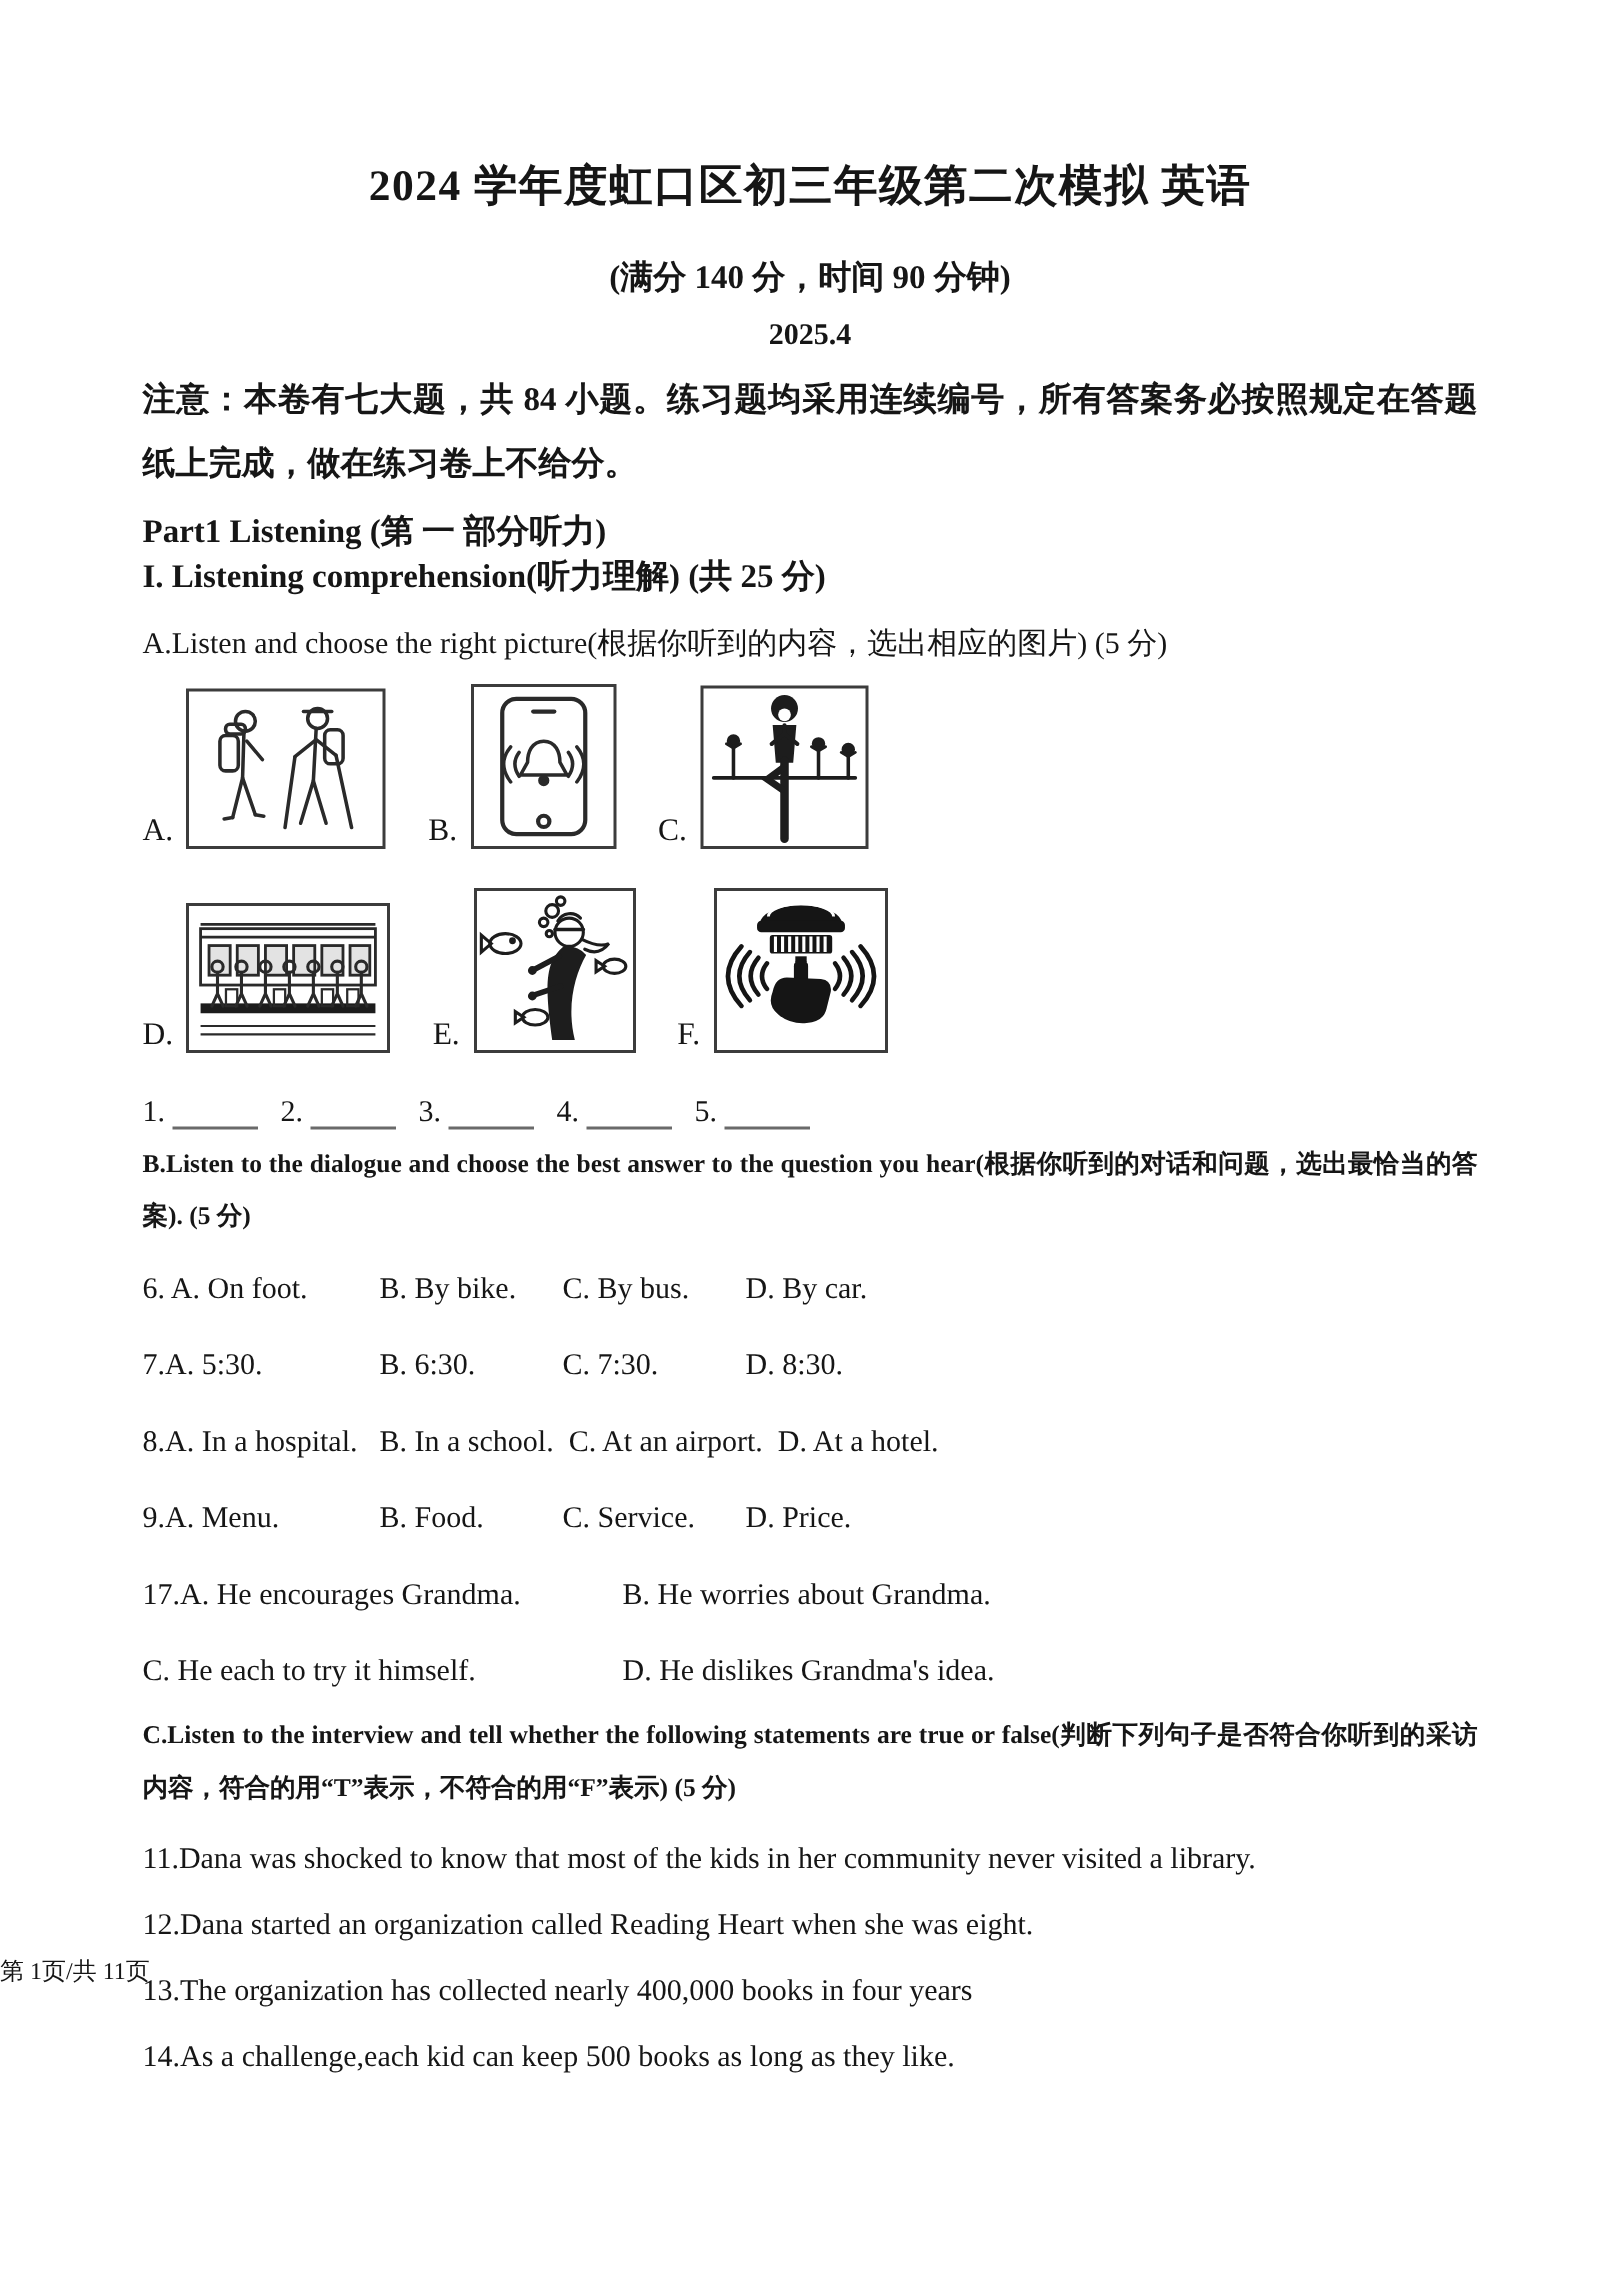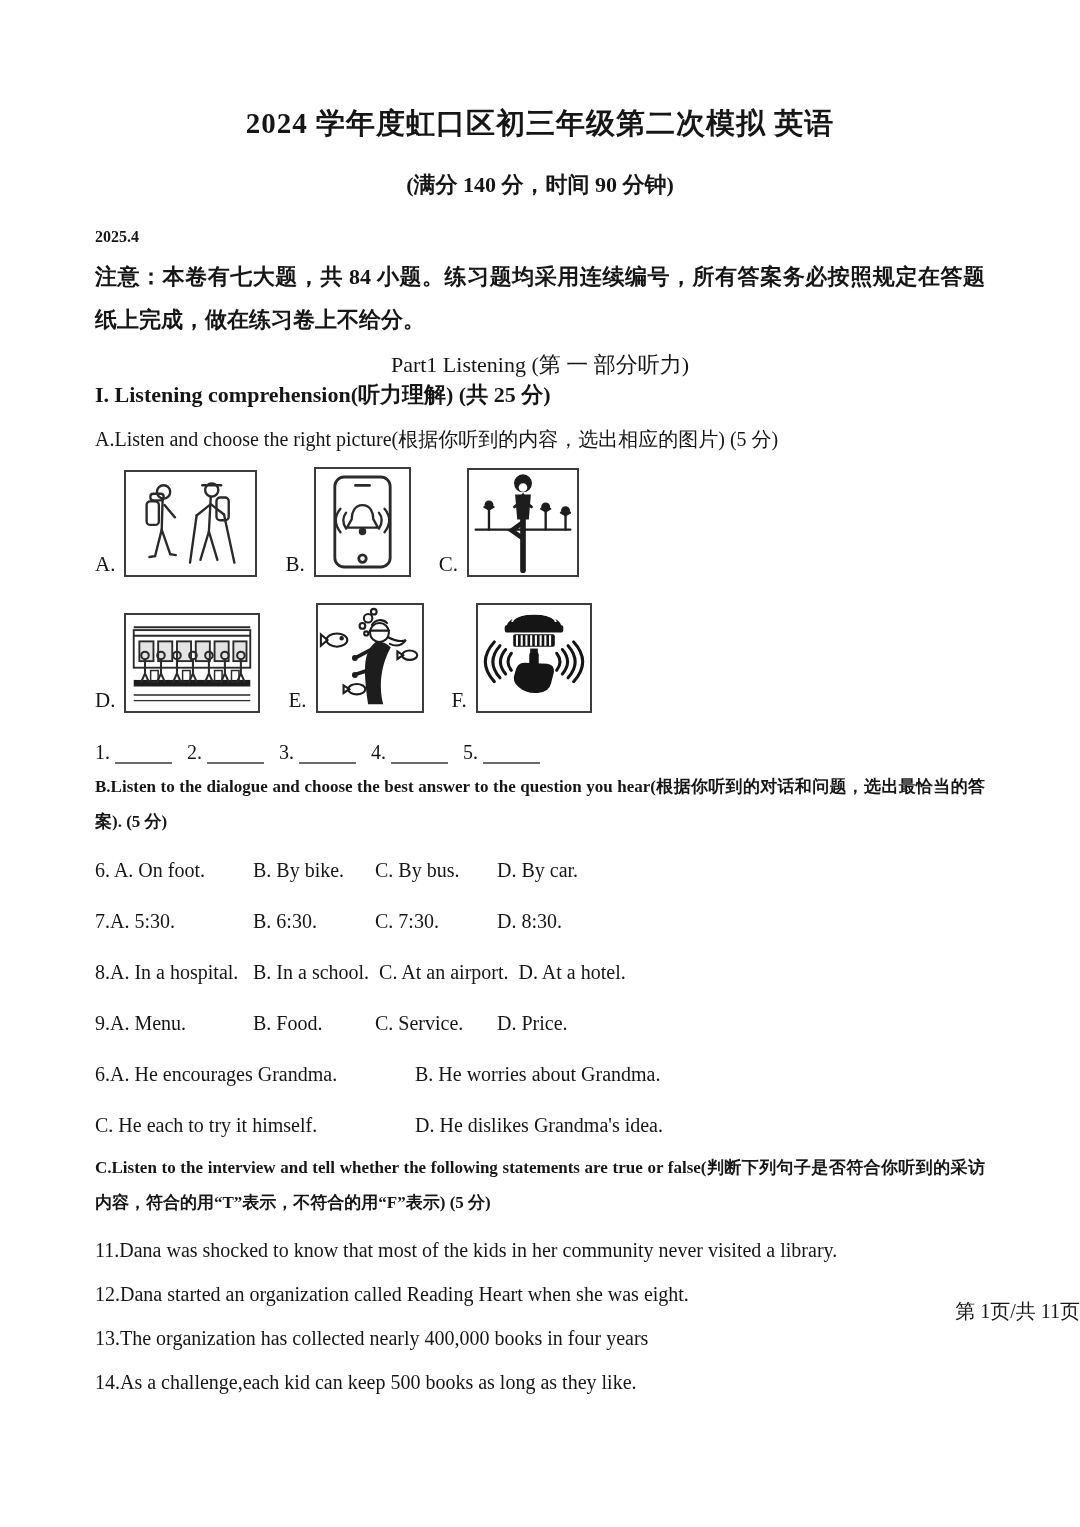--- a/index.html
+++ b/index.html
@@ -7,24 +7,24 @@
   body {
     width:1080px; height:1527px;
     color:#161616;
     font-family:"Liberation Serif","DejaVu Serif",serif;
     position:relative; overflow:hidden;
   }
   .page { width:1080px; height:1425px; padding:104px 95px 0 95px; position:relative;border-radius:25px; }
 
   .title    { text-align:center; font-size:29px; font-weight:bold; letter-spacing:1px; }
   .subtitle { text-align:center; font-size:22px; font-weight:bold; margin-top:26px; }
-  .date     { text-align:left;  font-size:16px; font-weight:bold; margin-top:28px; }
+  .date     { text-align:center;  font-size:20px; font-weight:bold; margin-top:12px; }
   .notice   { font-size:22px; font-weight:bold; margin-top:10px; line-height:1.95; text-align:justify; }
 
-  .part-heading { text-align:center; font-size:22px; font-weight:normal; margin-top:8px; }
+  .part-heading { font-size:22px; font-weight:bold; margin-top:8px; }
   .sec-heading  { font-size:22px; font-weight:bold; margin-top:0; }
   .instruction  { font-size:20px; margin-top:16px; }
   .instruction-bold { font-size:17px; font-weight:bold; line-height:2.05; text-align:justify; margin-top:6px; }
 
   .pic-row { display:flex; align-items:flex-end; margin-top:14px; }
   .pic-row.second { margin-top:26px; }
   .pic-label { font-size:21px; line-height:1; margin:0 9px 2px 0; }
   .pic-box { border:2px solid #3c3c3c; background:#fff; margin-right:28px; display:flex; align-items:center; justify-content:center; }
   .pic-a { width:133px; height:107px; }
   .pic-b { width:97px;  height:110px; }
@@ -40,21 +40,21 @@
   .q-row { display:flex; font-size:20px; margin-top:11px; line-height:2.0; }
   .q-row span { margin-right:10px; white-space:nowrap; }
   .q-row span:nth-child(1){ min-width:148px; }
   .q-row span:nth-child(2){ min-width:112px; }
   .q-row span:nth-child(3){ min-width:112px; }
   .q-row.wide span:nth-child(1){ min-width:310px; }
   .q-row.wide span:nth-child(2){ min-width:0; }
 
   .statement { font-size:20px; margin-top:15px; line-height:1.45; }
 
-  .footer { position:absolute; left:0; bottom:100px; width:100%; text-align:right; font-size:20px; }
+  .footer { position:absolute; left:0; bottom:100px; width:100%; text-align:left; font-size:16px; }
 
   svg { display:block; }
 </style>
 </head>
 <body>
 
 <div class="page">
 
   <div class="title">2024 学年度虹口区初三年级第二次模拟 英语</div>
   <div class="subtitle">(满分 140 分，时间 90 分钟)</div>
@@ -266,21 +266,21 @@
     <span>C. At an airport.</span>
     <span>D. At a hotel.</span>
   </div>
   <div class="q-row">
     <span>9.A. Menu.</span>
     <span>B. Food.</span>
     <span>C. Service.</span>
     <span>D. Price.</span>
   </div>
   <div class="q-row wide">
-    <span>6.A. He encourages Grandma.</span>
+    <span>17.A. He encourages Grandma.</span>
     <span>B. He worries about Grandma.</span>
   </div>
   <div class="q-row wide">
     <span>C. He each to try it himself.</span>
     <span>D. He dislikes Grandma's idea.</span>
   </div>
 
   <div class="instruction-bold">C.Listen to the interview and tell whether the following statements are true or false(判断下列句子是否符合你听到的采访内容，符合的用“T”表示，不符合的用“F”表示) (5 分)</div>
 
   <div class="statement">11.Dana was shocked to know that most of the kids in her community never visited a library.</div>

